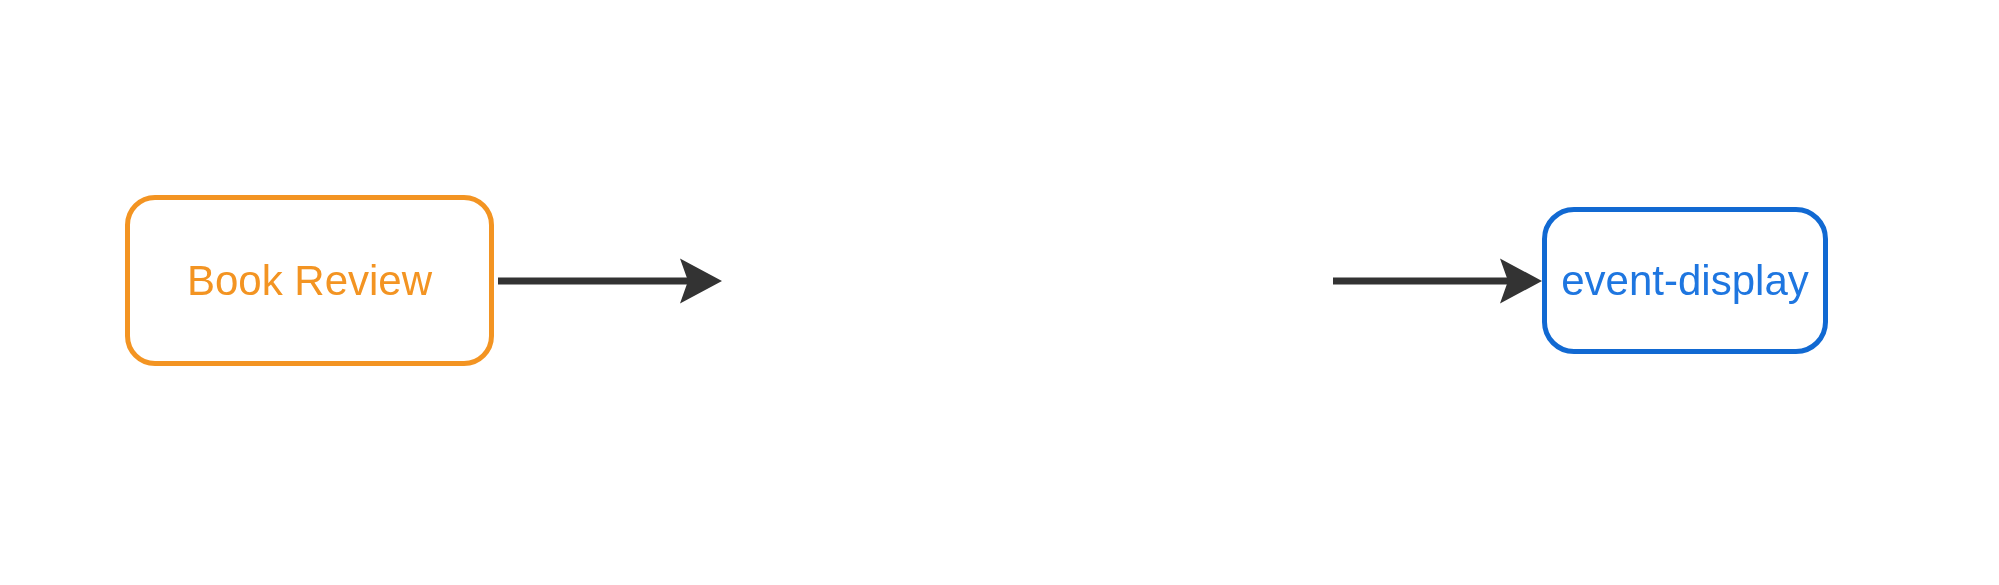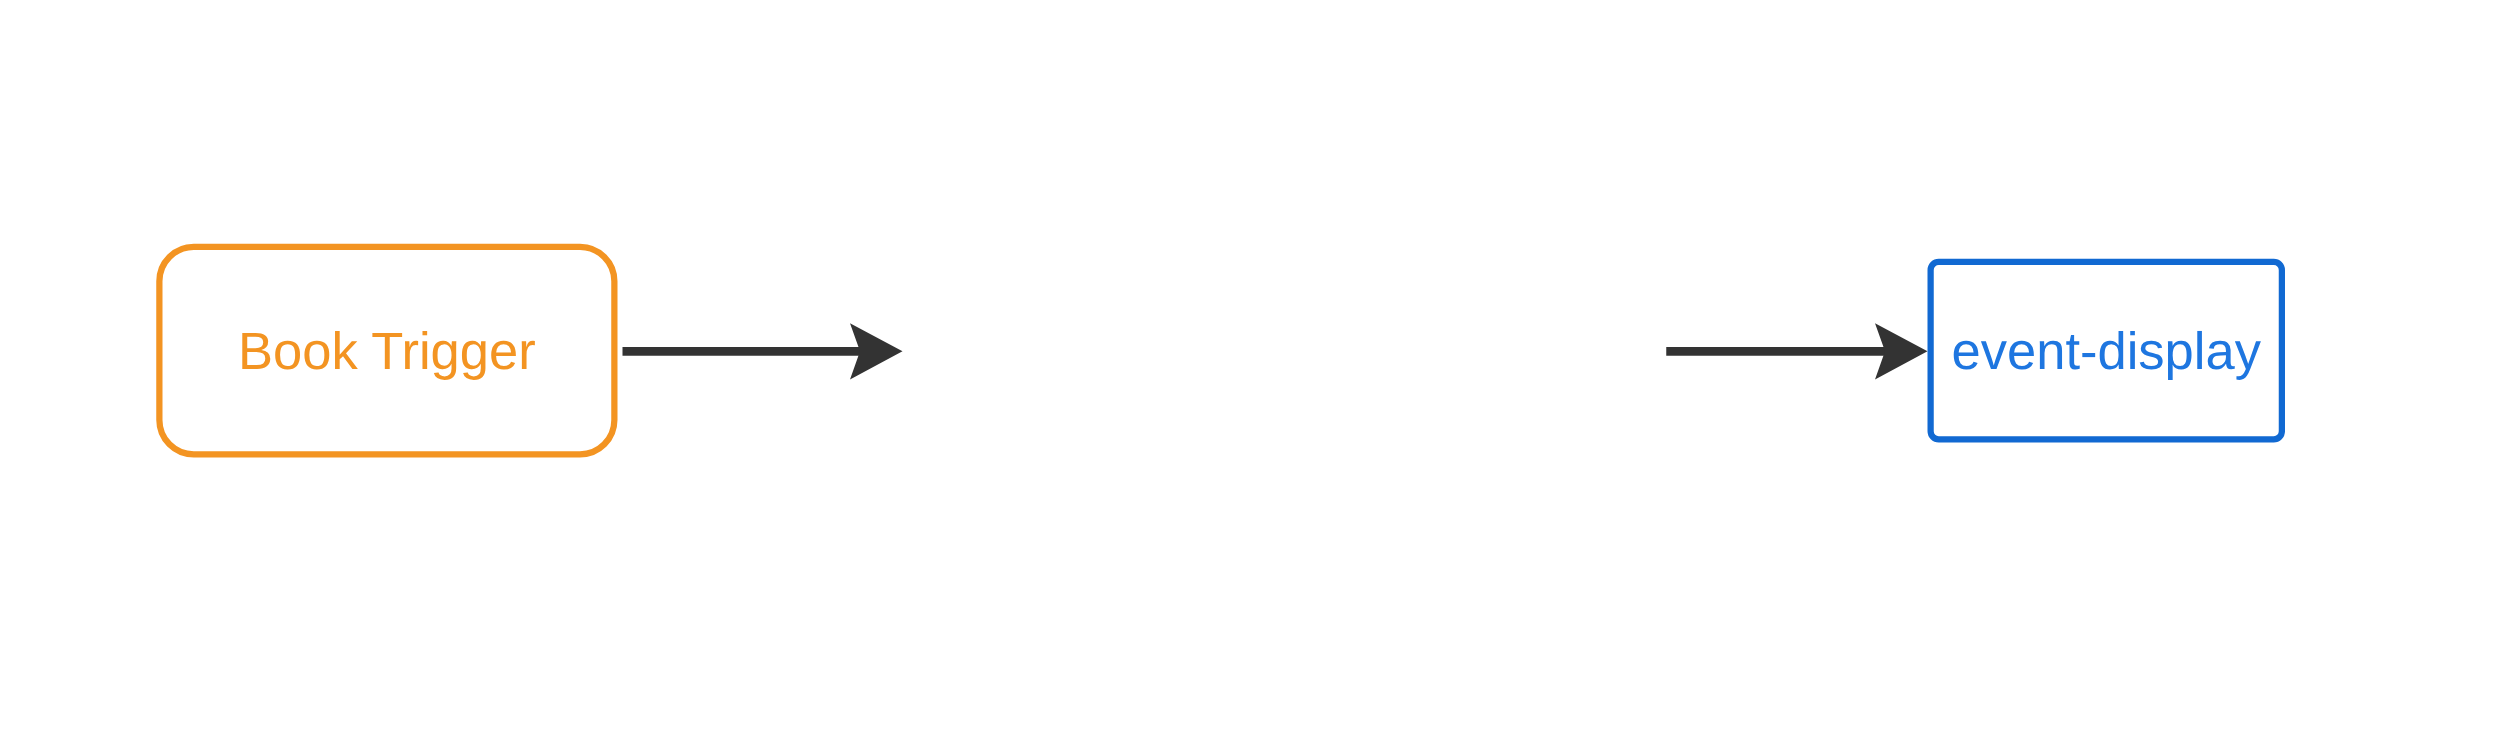--- a/index.html
+++ b/index.html
@@ -53,42 +53,42 @@
     border: 5px solid #000000;
     border-radius: 38px;
     color: #000000;
   }
   .node-sink {
     left: 1542px;
     top: 207px;
     width: 286px;
     height: 147px;
     border: 5px solid #1169D2;
-    border-radius: 9px;
+    border-radius: 32px;
     color: #1E76E0;
   }
 </style>
 </head>
 <body>
 
 <div class="canvas">
 
   <svg class="arrows-layer" width="1999" height="585" viewBox="0 0 1999 585" xmlns="http://www.w3.org/2000/svg">
     <g>
       <line x1="498" y1="281" x2="690" y2="281" stroke="#333333" stroke-width="7"></line>
       <path d="M 722,281 L 680,258.5 L 688,281 L 680,303.5 Z" fill="#333333"></path>
     </g>
     <g>
       <line x1="1333" y1="281" x2="1510" y2="281" stroke="#333333" stroke-width="7"></line>
       <path d="M 1542,281 L 1500,258.5 L 1508,281 L 1500,303.5 Z" fill="#333333"></path>
     </g>
   </svg>
 
   <div class="node node-broker">
-    <span>Book Trigger</span>
+    <span>Book Review</span>
   </div>
 
 
   <div class="node node-sink">
     <span>event-display</span>
   </div>
 
 </div>
 
 </body></html>

